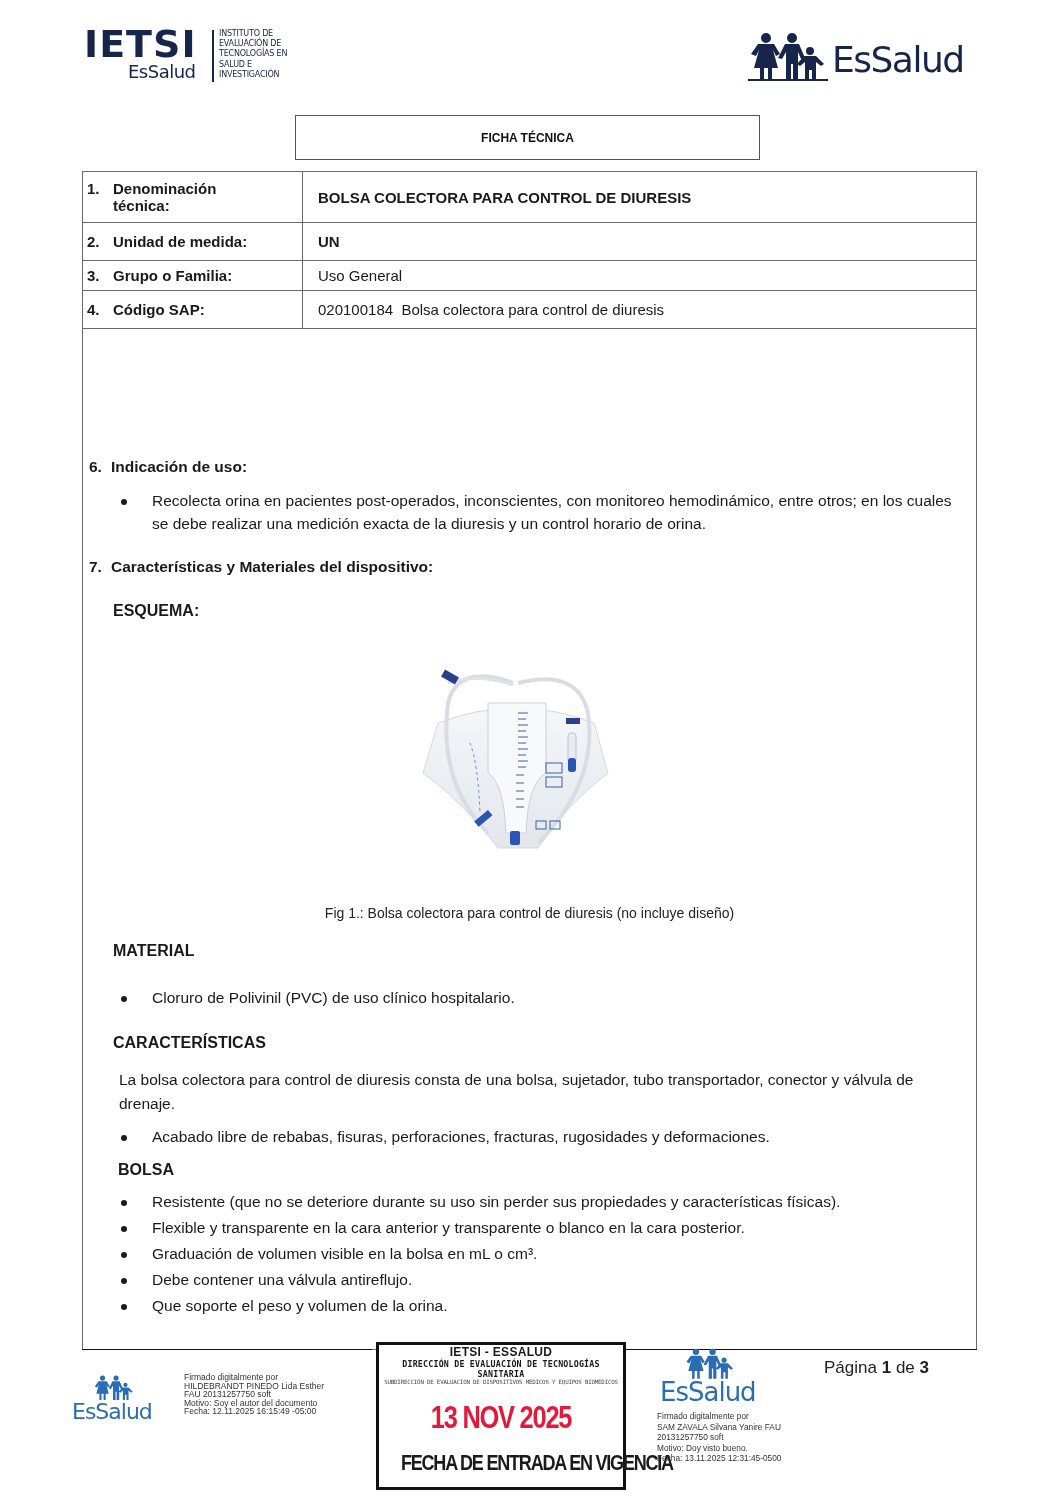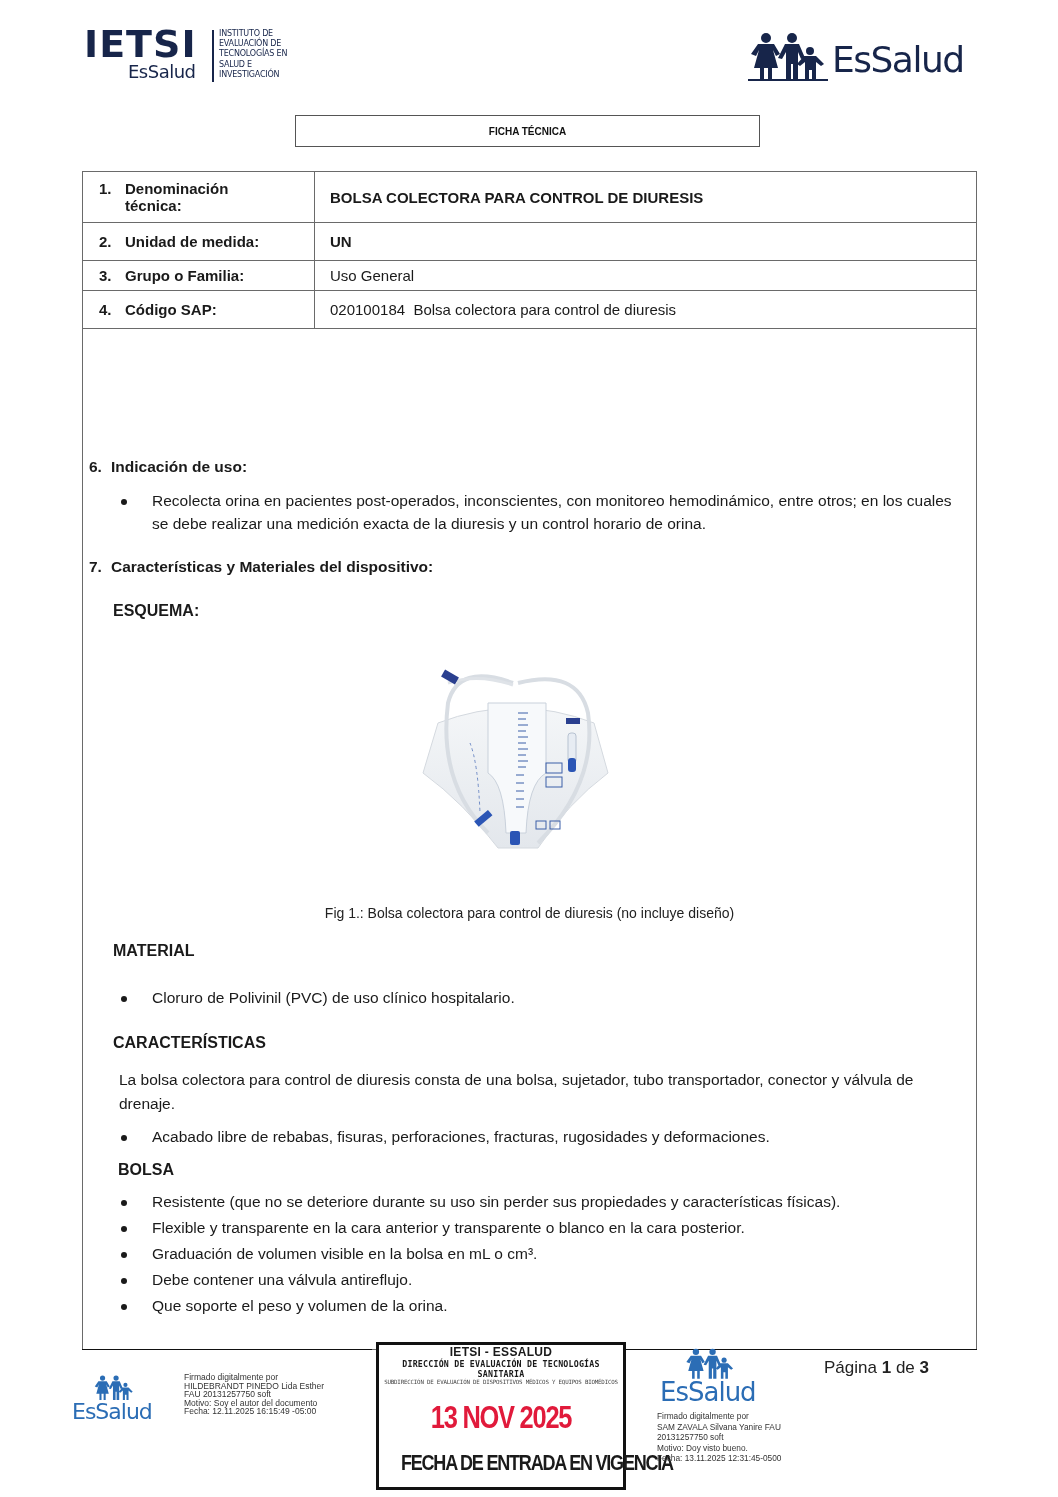--- a/index.html
+++ b/index.html
@@ -15,31 +15,31 @@
     .ietsi-divider { position: absolute; left: 128px; top: 4px; width: 2px; height: 52px; background: #17254a; }
     .ietsi-inst { position: absolute; left: 135px; top: 3px; font-family: "DejaVu Sans", sans-serif;
       font-size: 8px; line-height: 10.2px; color: #17254a; letter-spacing: -0.2px; }
 
     .essalud-top { position: absolute; left: 748px; top: 32px; width: 230px; height: 52px; }
     .essalud-top .fam { position: absolute; left: 0; top: 0; }
     .essalud-top .word { position: absolute; left: 84px; top: 8px; font-family: "DejaVu Sans", sans-serif;
       font-size: 36px; color: #17254a; letter-spacing: -1.5px; line-height: 40px; }
 
     
-    .title-box { position: absolute; left: 295px; top: 115px; width: 465px; height: 32px;
+    .title-box { position: absolute; left: 295px; top: 115px; width: 465px; height: 45px;
       border: 1px solid #555; box-sizing: border-box; display: flex; align-items: center; justify-content: center;
-      font-weight: bold; font-size: 10px; color: #111; }
+      font-weight: bold; font-size: 12px; color: #111; }
 
     
     .frame { position: absolute; left: 82px; top: 171px; width: 895px; height: 1179px;
       border: 1px solid #6a6a6a; box-sizing: border-box; }
 
     table.spec { position: absolute; left: 82px; top: 171px; width: 895px; border-collapse: collapse; font-size: 15px; }
     table.spec td { border: 1px solid #6a6a6a; padding: 0 10px; vertical-align: middle; color: #1a1a1a; }
-    table.spec td.lbl { width: 205px; font-weight: bold; padding-left: 16px; }
+    table.spec td.lbl { width: 205px; font-weight: bold; padding-left: 4px; }
     table.spec td.lbl .num { display: inline-block; width: 26px; }
     table.spec td.lbl .wrap { display: inline-block; vertical-align: top; }
     table.spec td.val { padding-left: 15px; margin-left: 40px; }
     .bold { font-weight: bold; }
     .desc { text-align: justify; line-height: 23px; padding-top: 1px; }
     .section-head td { font-weight: bold; font-size: 16px; }
 
     
     .content { position: absolute; left: 83px; top: 436px; width: 893px; font-size: 15.5px; color: #1a1a1a; }
     .h-num { position: absolute; font-weight: bold; font-size: 15.5px; }

